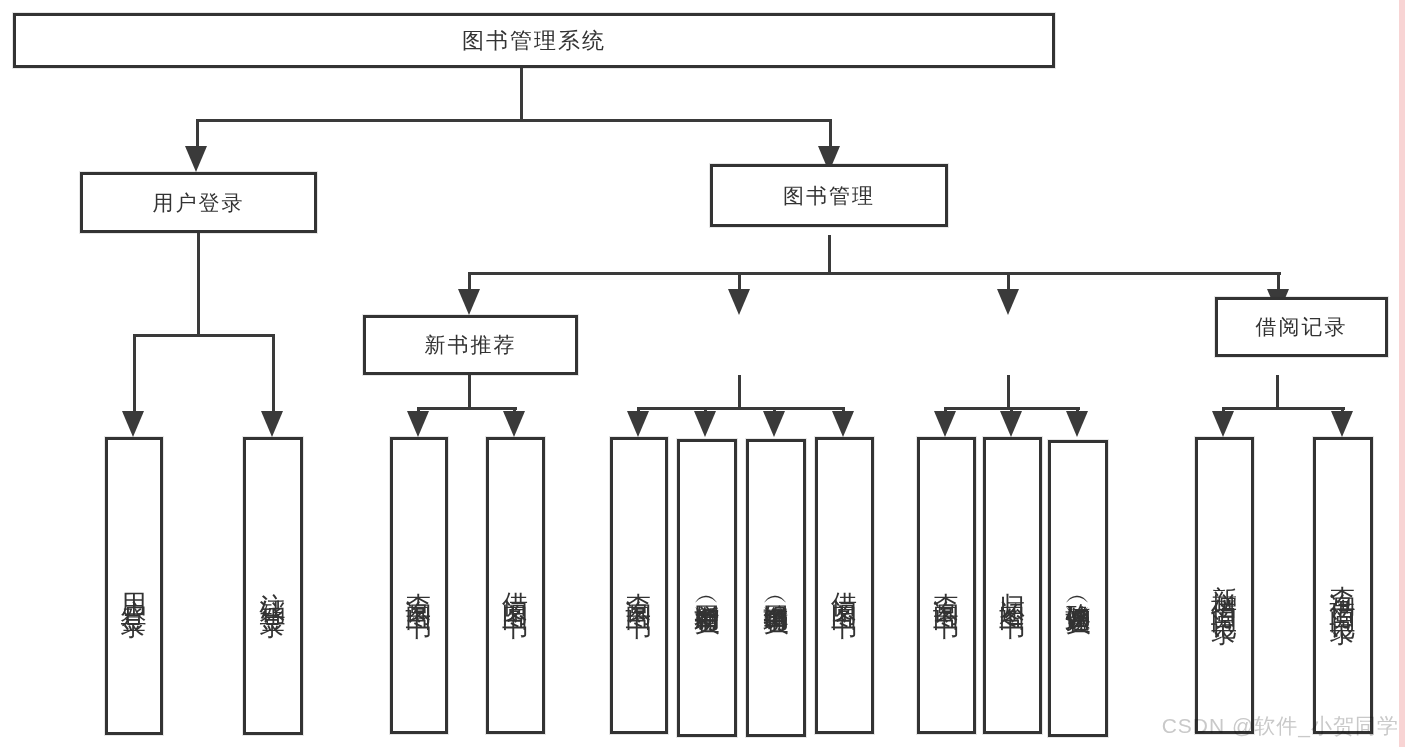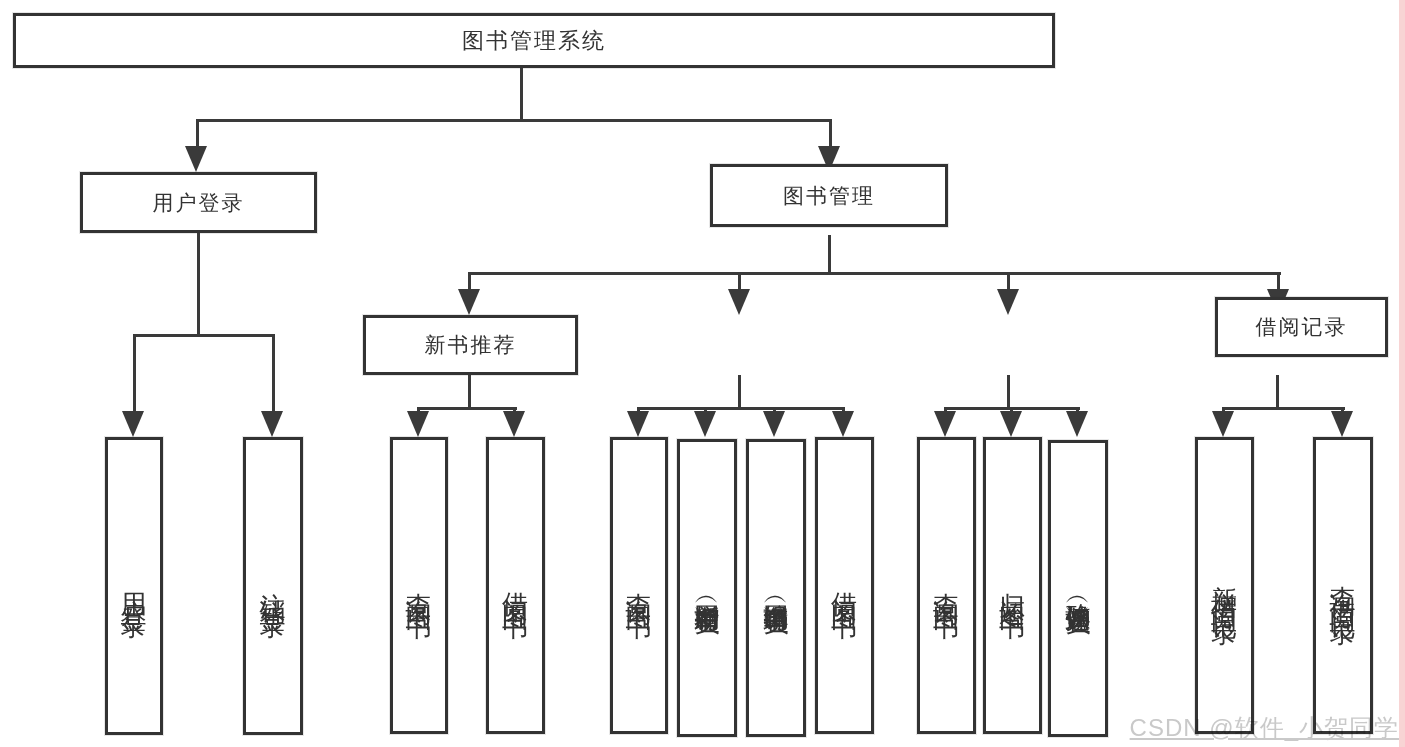--- a/index.html
+++ b/index.html
@@ -54,27 +54,26 @@
     position:absolute;
     width:0;height:0;
     border-left:11px solid transparent;
     border-right:11px solid transparent;
     border-top:26px solid var(--line);
   }
   .watermark{
     position:absolute;
     top:712px;
     right:6px;
-    font-size:24px;
+    font-size:21px;
     letter-spacing:1px;
     color:var(--wm);
     mix-blend-mode:multiply;
     white-space:nowrap;
     z-index:5;
-    text-decoration:underline;
   }
   .edge-tint{
     position:absolute;
     top:0;right:0;
     width:6px;height:100%;
     background:var(--tint);
     opacity:.75;
     z-index:6;
   }
 </style>

